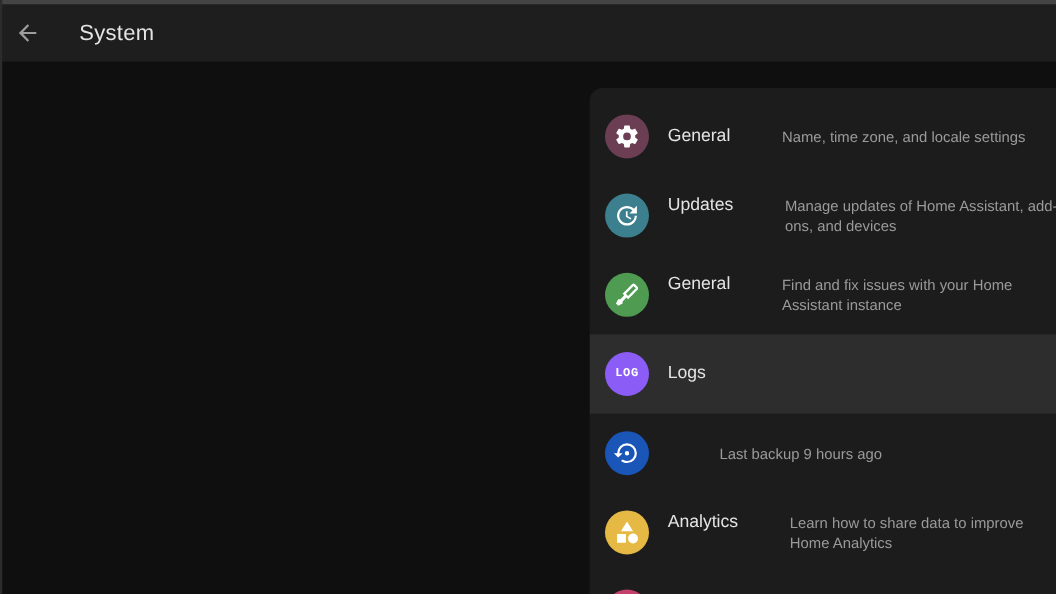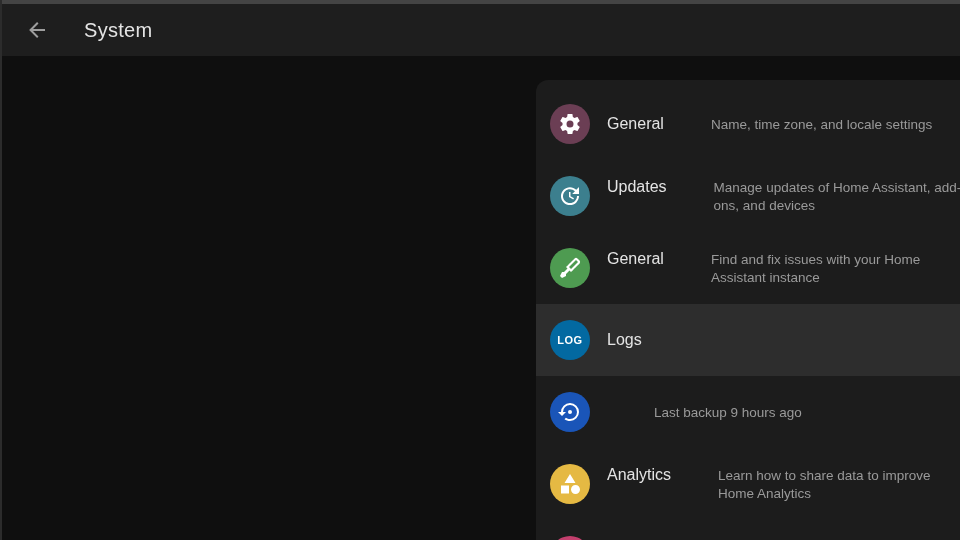--- a/index.html
+++ b/index.html
@@ -14,21 +14,21 @@
     background: #444444; z-index: 5;
   }
   .left-edge {
     position: absolute; left: 0; top: 0; width: 2px; height: 540px;
     background: #2c2c2c; z-index: 6;
   }
   .toolbar {
     position: absolute; left: 0; top: 4px; width: 960px; height: 52px;
     background: #1e1e1e;
     display: flex; align-items: center;
-    padding-left: 24px;
+    padding-left: 12px;
   }
   .back-btn {
     width: 26px; height: 26px;
     background: none; border: none; cursor: pointer;
     color: #9e9e9e;
     display: flex; align-items: center; justify-content: center;
     flex: none;
   }
   .back-btn svg { width: 24px; height: 24px; fill: currentColor; }
   .toolbar-title {
@@ -117,21 +117,21 @@
             <svg viewBox="0 0 24 24">
               <path d="M18,1.83C17.5,1.83 17,2 16.59,2.41C13.72,5.28 8,11 8,11L9.5,12.5L6,16H4L2,20L4,22L8,20V18L11.5,14.5L13,16C13,16 18.72,10.28 21.59,7.41C22.21,6.79 22.37,5.37 21.59,4.59L19.41,2.41C19,2 18.5,1.83 18,1.83M18,4L20,6L13,13L11,11L18,4Z"></path>
             </svg>
           </div>
           <div class="row-text">
             <span class="row-title">General</span>
             <span class="row-desc">Find and fix issues with your Home Assistant instance</span>
           </div>
         </li>
         <li class="menu-row highlighted">
-          <div class="icon-circle" style="background: #0369a1;">
+          <div class="icon-circle" style="background: #8b5cf6; font-family: Liberation Mono, monospace;">
             <span class="icon-text">LOG</span>
           </div>
           <div class="row-text">
             <span class="row-title">Logs</span>
           </div>
         </li>
         <li class="menu-row">
           <div class="icon-circle" style="background: rgb(26, 85, 184);">
             <svg viewBox="0 0 24 24">
               <path d="M12,3A9,9 0 0,0 3,12H0L4,16L8,12H5A7,7 0 0,1 12,5A7,7 0 0,1 19,12A7,7 0 0,1 12,19C10.5,19 9.09,18.5 7.94,17.7L6.5,19.14C8.04,20.3 9.94,21 12,21A9,9 0 0,0 21,12A9,9 0 0,0 12,3M14,12A2,2 0 0,0 12,10A2,2 0 0,0 10,12A2,2 0 0,0 12,14A2,2 0 0,0 14,12Z"></path>

